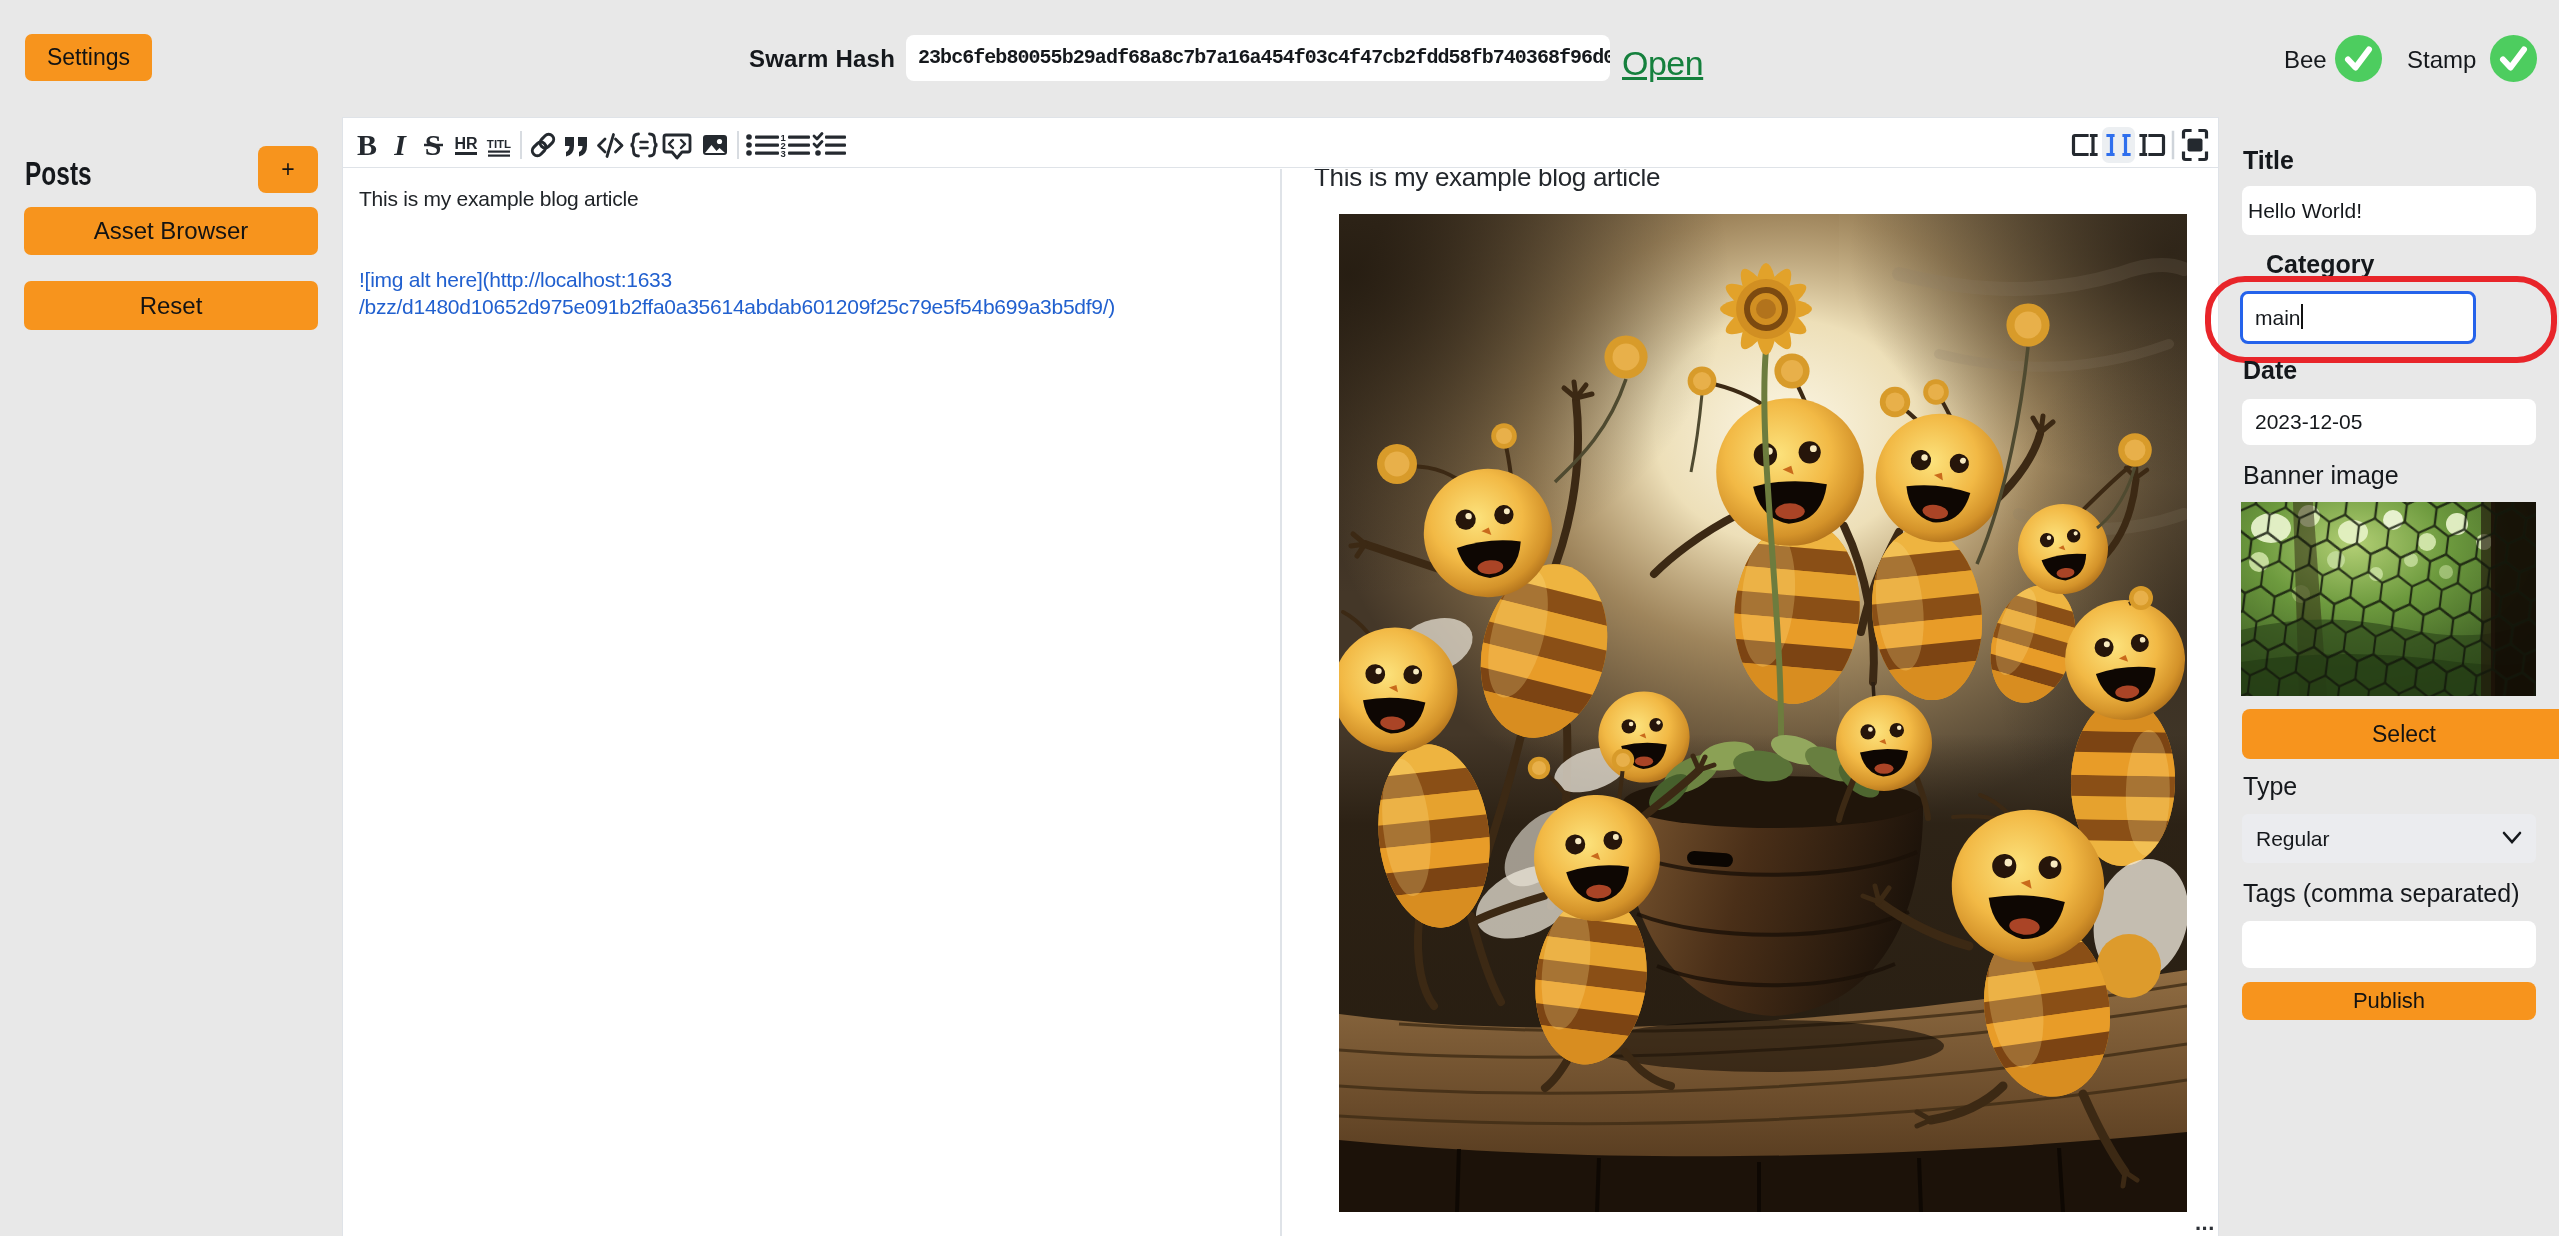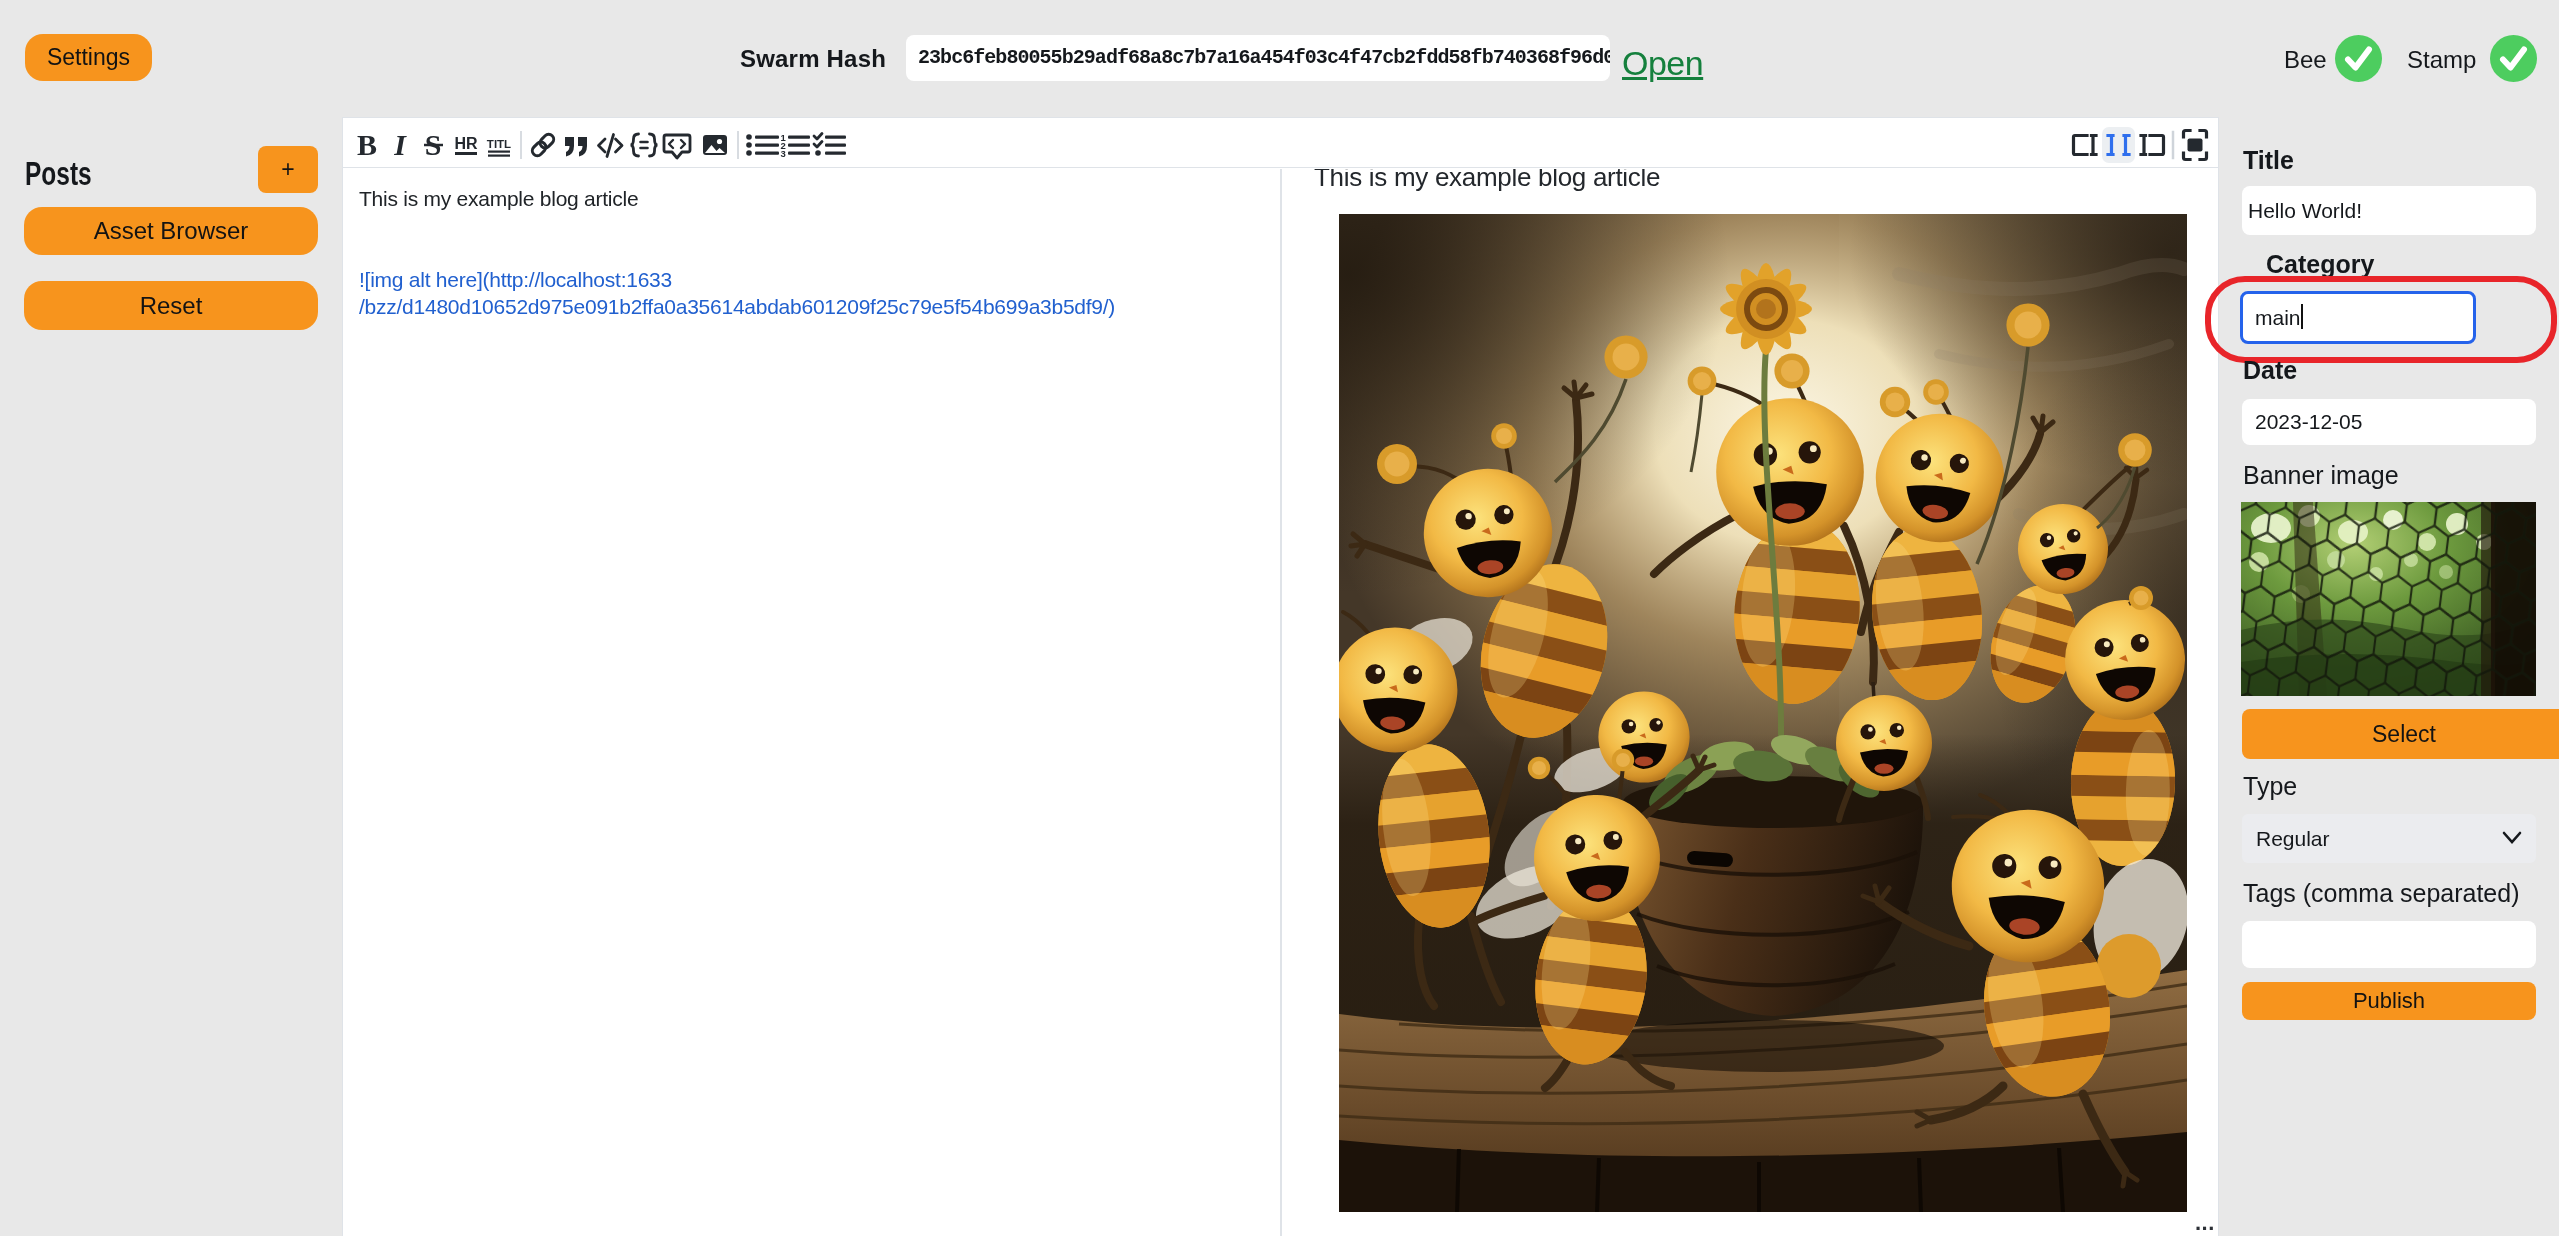--- a/index.html
+++ b/index.html
@@ -1,28 +1,28 @@
 <!DOCTYPE html>
 <html><head>
 <meta charset="utf-8">
 <style>
   * { margin:0; padding:0; box-sizing:border-box; }
   html,body { width:2559px; height:1236px; overflow:hidden; }
   body { background:#e8e8e8; font-family:"Liberation Sans", sans-serif; color:#15181c; position:relative; }
   .abs { position:absolute; }
-  .btn { background:#f7941d; border-radius:18px; display:flex; align-items:center; justify-content:center; color:#131313; }
+  .btn { background:#f7941d; border-radius:7px; display:flex; align-items:center; justify-content:center; color:#131313; }
   .lbl-b { font-weight:bold; }
   input, .inputbox { background:#fff; border:none; border-radius:8px; }
 </style>
 </head>
 <body>
 
 <div class="abs btn" style="left:25px; top:34px; width:127px; height:47px; font-size:23px;">Settings</div>
 
-<div class="abs" style="left:740px; top:45px; width:155px; text-align:left; font-size:24px; font-weight:bold; letter-spacing:0.2px;">Swarm Hash</div>
+<div class="abs" style="left:740px; top:45px; width:155px; text-align:right; font-size:24px; font-weight:bold; letter-spacing:0.2px;">Swarm Hash</div>
 <div class="abs inputbox" style="left:906px; top:35px; width:704px; height:46px; overflow:hidden;">
   <div style="font-family:'Liberation Mono',monospace; font-weight:bold; font-size:20px; letter-spacing:-0.95px; line-height:46px; padding-left:12px; white-space:nowrap;">23bc6feb80055b29adf68a8c7b7a16a454f03c4f47cb2fdd58fb740368f96d03</div>
 </div>
 <a class="abs" style="left:1622px; top:44px; font-size:34px; color:#15803d; text-decoration:underline; letter-spacing:-0.5px;">Open</a>
 
 <div class="abs" style="left:2284px; top:46px; font-size:24px;">Bee</div>
 <svg class="abs" style="left:2335px; top:35px;" width="47" height="47" viewBox="0 0 47 47">
   <circle cx="23.5" cy="23.5" r="23.5" fill="#4dcd5f"></circle>
   <path d="M13 24.5 L20.5 32.5 L34 14.5" fill="none" stroke="#fff" stroke-width="6" stroke-linecap="round" stroke-linejoin="round"></path>
 </svg>

